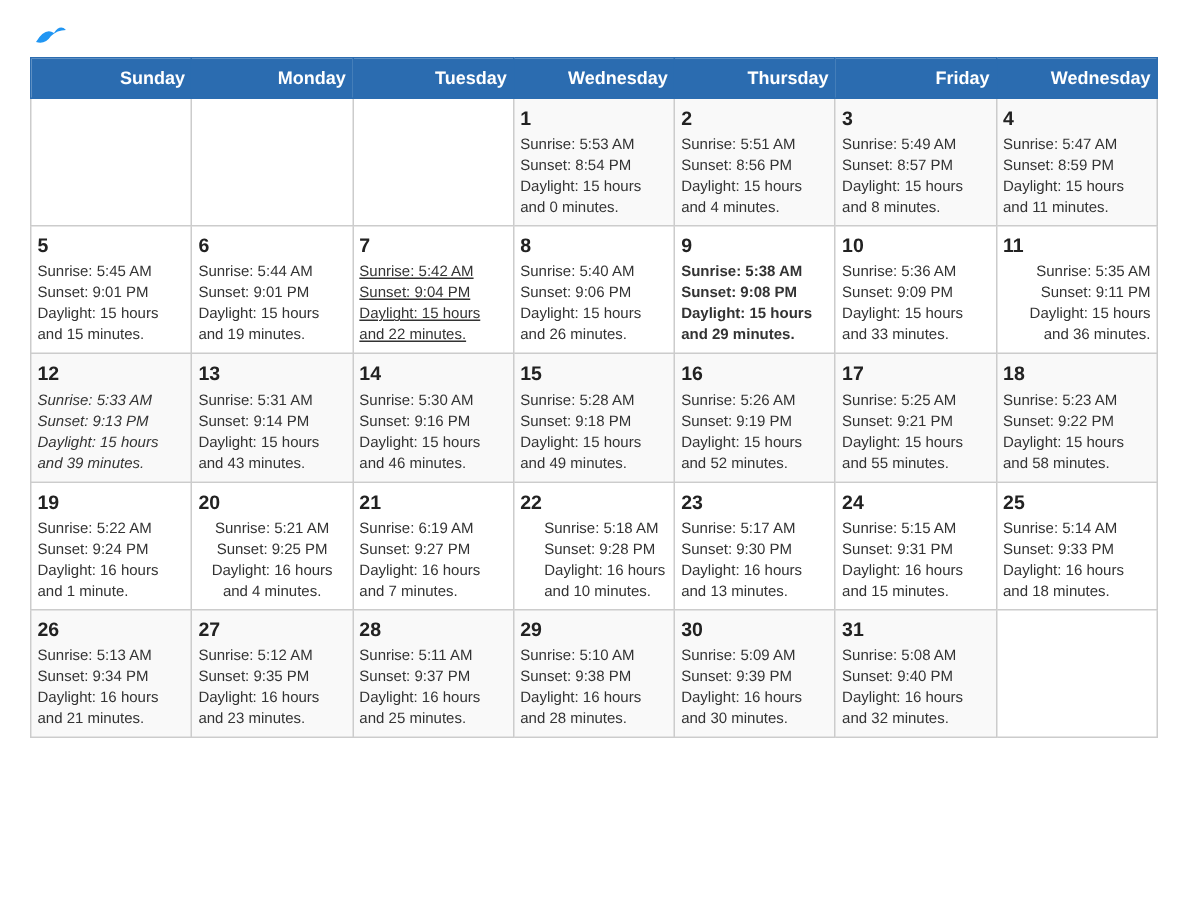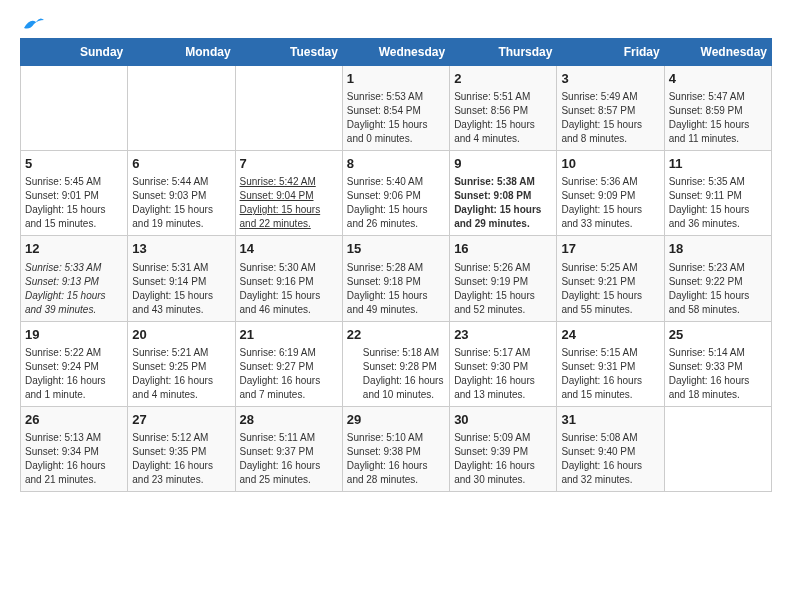--- a/index.html
+++ b/index.html
@@ -139,21 +139,21 @@
         <td>
           <div class="day-num">5</div>
           <div class="day-info" style="white-space: pre-line;">Sunrise: 5:45 AM
 Sunset: 9:01 PM
 Daylight: 15 hours
 and 15 minutes.</div>
         </td>
         <td>
           <div class="day-num">6</div>
           <div class="day-info" style="white-space: pre-line;">Sunrise: 5:44 AM
-Sunset: 9:03 PM
+Sunset: 9:01 PM
 Daylight: 15 hours
 and 19 minutes.</div>
         </td>
         <td>
           <div class="day-num">7</div>
           <div class="day-info" style="white-space: pre-line; text-decoration: underline;">Sunrise: 5:42 AM
 Sunset: 9:04 PM
 Daylight: 15 hours
 and 22 minutes.</div>
         </td>
@@ -173,21 +173,21 @@
         </td>
         <td>
           <div class="day-num">10</div>
           <div class="day-info" style="white-space: pre-line;">Sunrise: 5:36 AM
 Sunset: 9:09 PM
 Daylight: 15 hours
 and 33 minutes.</div>
         </td>
         <td>
           <div class="day-num">11</div>
-          <div class="day-info" style="white-space: pre-line;">Sunrise: 5:35 AM
+          <div class="day-info" style="white-space: pre-line; text-align: right;">Sunrise: 5:35 AM
 Sunset: 9:11 PM
 Daylight: 15 hours
 and 36 minutes.</div>
         </td>
       </tr>
       <tr>
         <td>
           <div class="day-num">12</div>
           <div class="day-info" style="white-space: pre-line; font-style: italic;">Sunrise: 5:33 AM
 Sunset: 9:13 PM
@@ -240,21 +240,21 @@
       <tr>
         <td>
           <div class="day-num">19</div>
           <div class="day-info" style="white-space: pre-line;">Sunrise: 5:22 AM
 Sunset: 9:24 PM
 Daylight: 16 hours
 and 1 minute.</div>
         </td>
         <td>
           <div class="day-num">20</div>
-          <div class="day-info" style="white-space: pre-line;">Sunrise: 5:21 AM
+          <div class="day-info" style="white-space: pre-line; text-align: center;">Sunrise: 5:21 AM
 Sunset: 9:25 PM
 Daylight: 16 hours
 and 4 minutes.</div>
         </td>
         <td>
           <div class="day-num">21</div>
           <div class="day-info" style="white-space: pre-line;">Sunrise: 6:19 AM
 Sunset: 9:27 PM
 Daylight: 16 hours
 and 7 minutes.</div>

